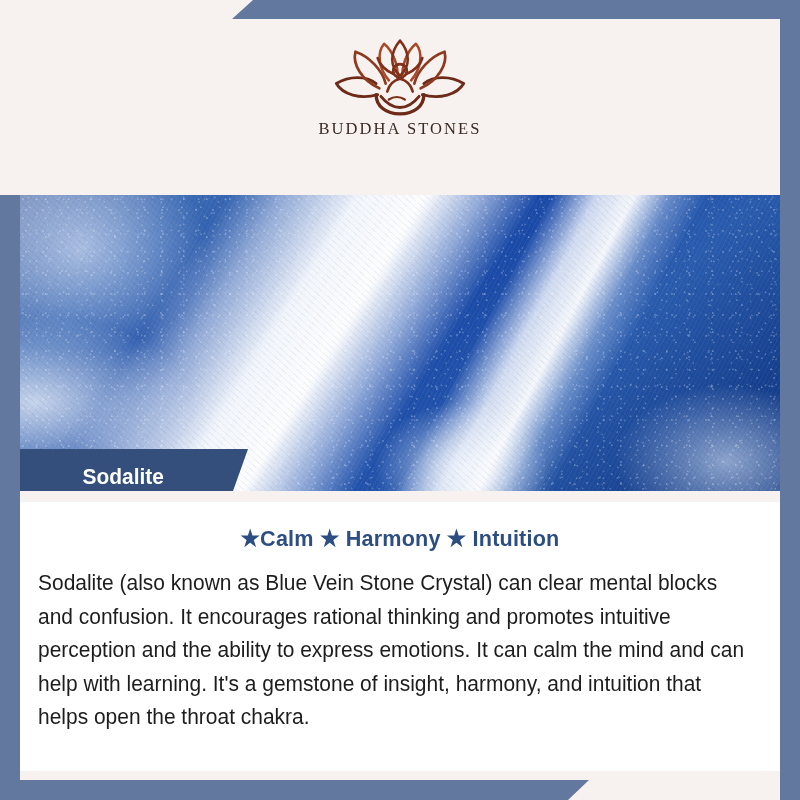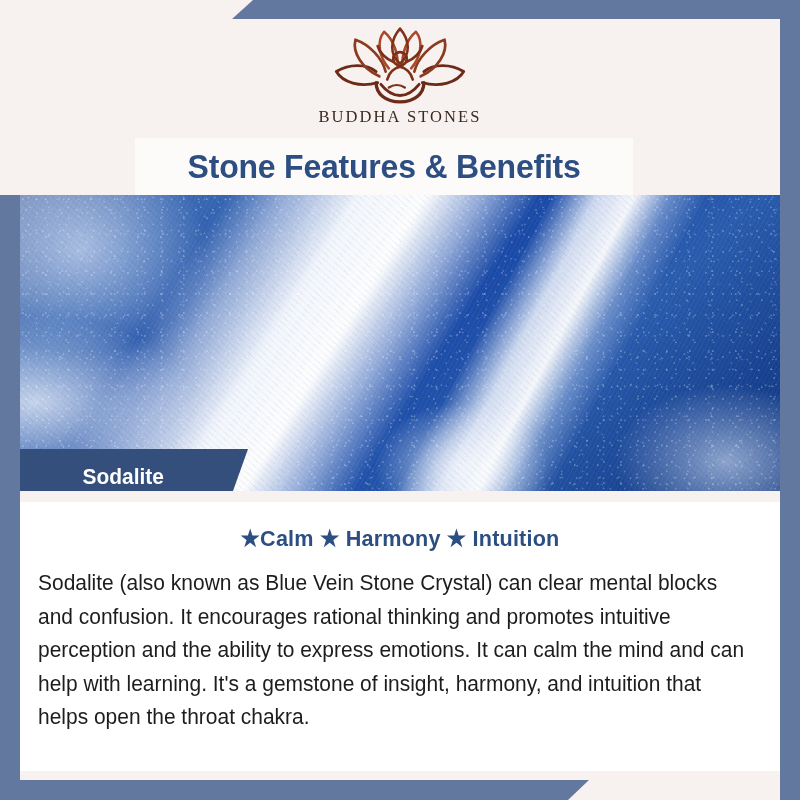--- a/index.html
+++ b/index.html
@@ -54,21 +54,21 @@
     background:#f7f2ef;
   }
   .logo-wrap {
     position:absolute;
     left:0; top:0;
     width:760px; height:120px;
     display:flex;
     flex-direction:column;
     align-items:center;
     justify-content:flex-start;
-    padding-top:8px;
+    padding-top:20px;
   }
   .logo-mark { width:160px; height:78px; display:block; }
   .logo-word {
     font-family:"Liberation Serif", serif;
     font-size:16.5px;
     letter-spacing:2.1px;
     color:#3a2a22;
     margin-top:2px;
   }
 
@@ -244,23 +244,20 @@
 
           <path d="M70 70 C70 84 82 94 100 94 C118 94 130 84 130 70" stroke="#6e2a18" stroke-width="4.2"></path>
           <path d="M76 72 C84 82 92 86 100 86 C108 86 116 82 124 72" stroke="#6e2a18" stroke-width="3.6"></path>
           <path d="M86 76 C92 72 100 72 106 76" stroke="#7e3019" stroke-width="3"></path>
         </g>
       </svg>
       <div class="logo-word">BUDDHA STONES</div>
     </div>
   </div>
 
-  <div class="title-band">
-    <div class="title-text">Stone Features &amp; Benefits</div>
-  </div>
 
   <div class="hero">
     <div class="hero-bg"></div>
     <div class="hero-speckle"></div>
     <div class="hero-grain"></div>
   </div>
 
   <div class="stone-banner">
     <span class="stone-banner-label">Sodalite</span>
   </div>

